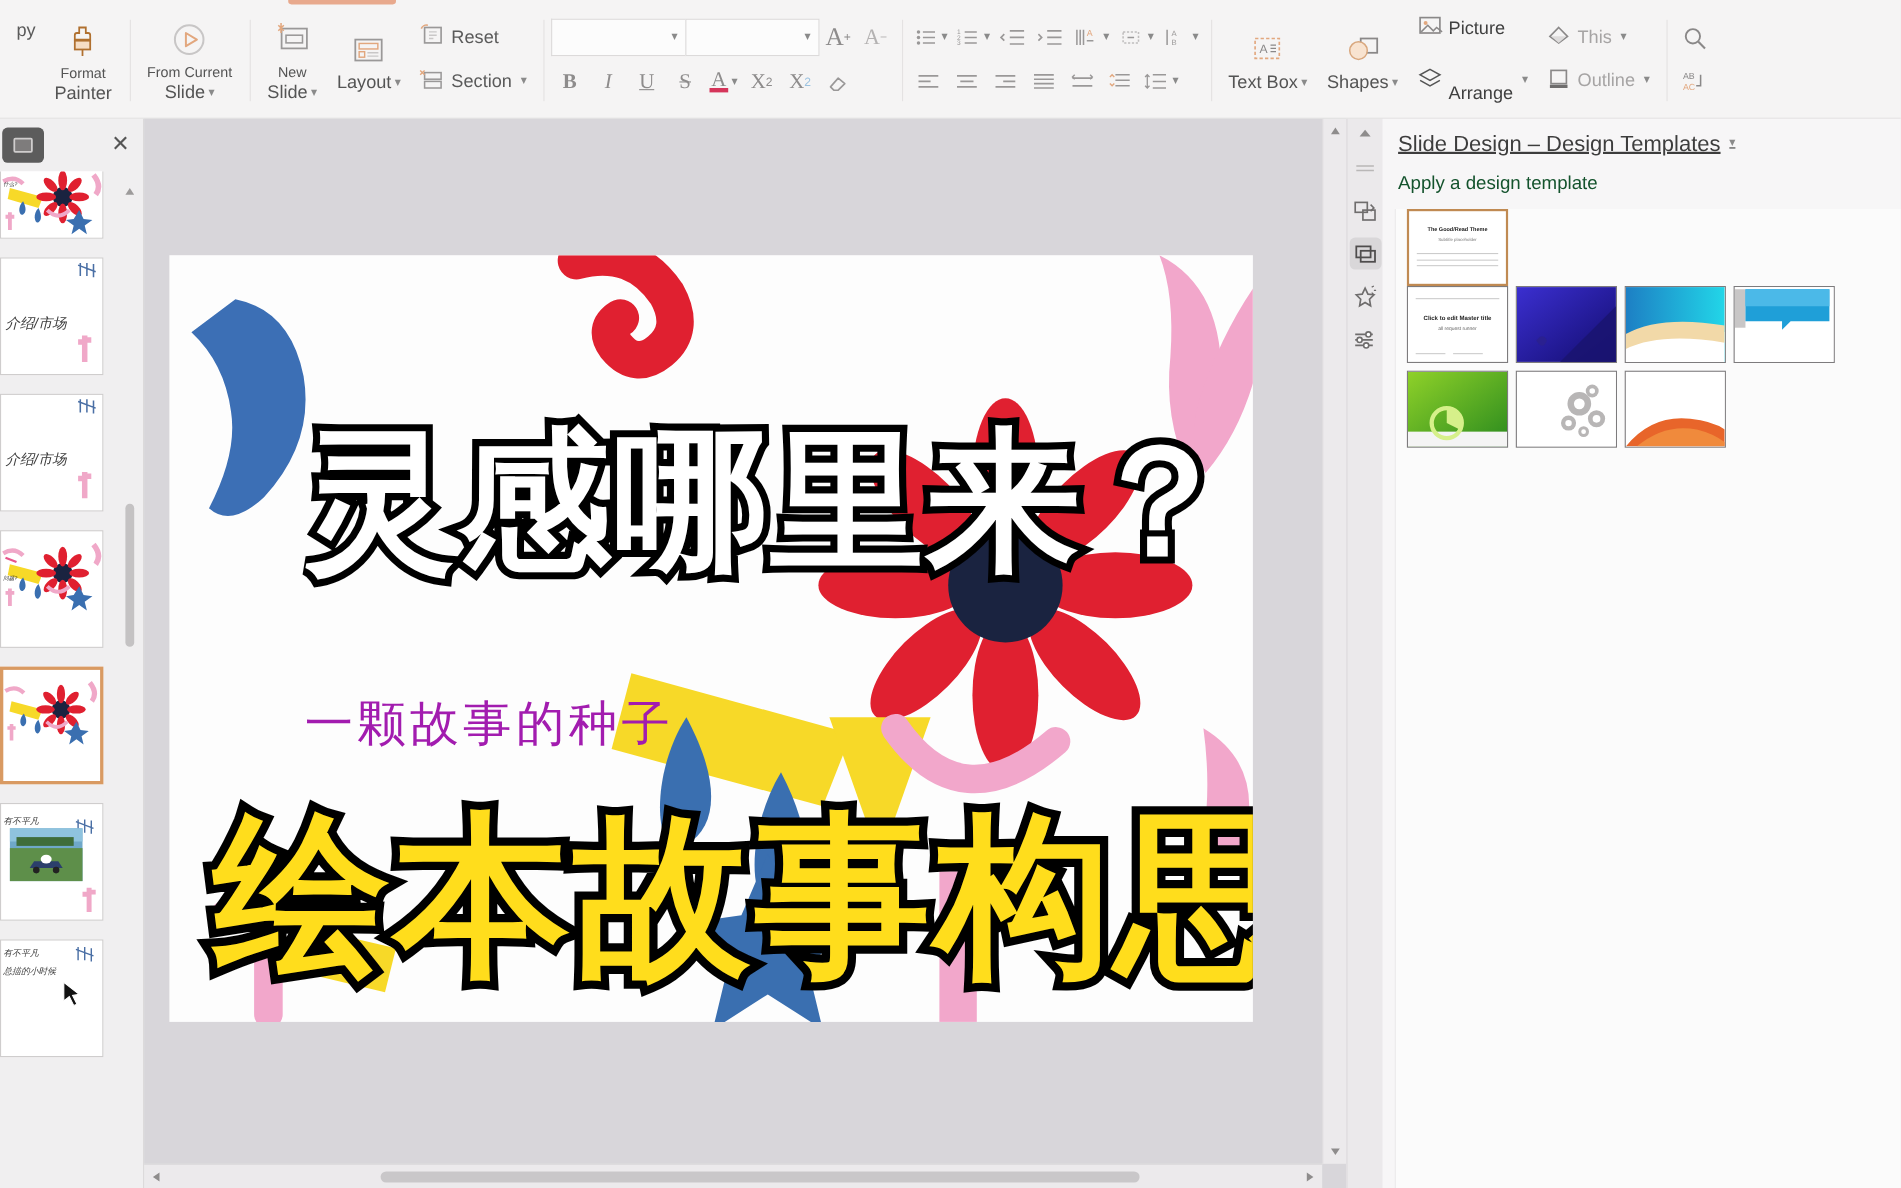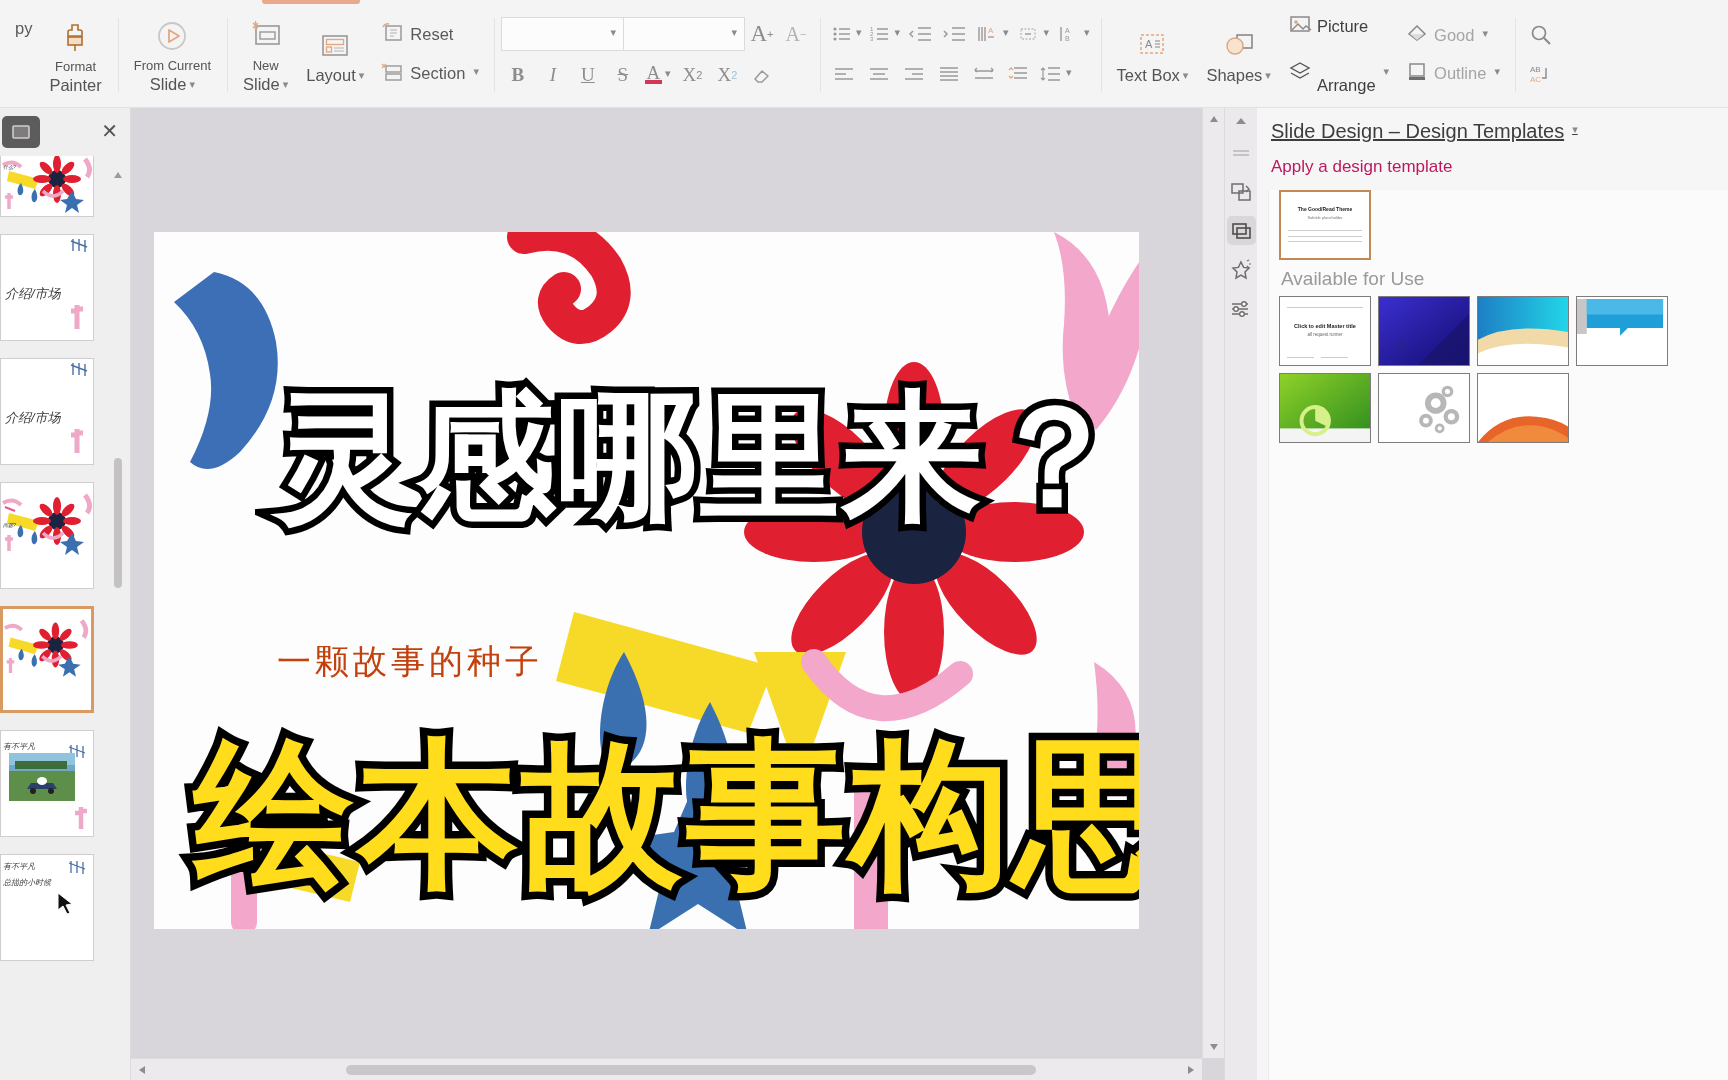--- a/index.html
+++ b/index.html
@@ -107,22 +107,22 @@
   .slide-title {
     position:absolute; left:120px; top:155px;
     font-size:140px; line-height:140px; font-weight:bold;
     color:#ffffff; white-space:nowrap; letter-spacing:2px;
     -webkit-text-stroke:13px #000;
     paint-order: stroke fill;
     font-family:"DejaVu Sans", sans-serif;
   }
   .slide-sub {
     position:absolute; left:123px; top:405px;
-    font-size:34px; line-height:50px; color:#c2410c; white-space:nowrap;
-    font-family:Liberation Serif, serif; letter-spacing:4px;
+    font-size:44px; line-height:50px; color:#a21caf; white-space:nowrap;
+    font-family:Liberation Mono, monospace; letter-spacing:4px;
   }
   .slide-banner {
     position:absolute; left:40px; top:500px;
     font-size:160px; line-height:165px; font-weight:bold;
     color:#ffdd1c; white-space:nowrap; letter-spacing:4px;
     -webkit-text-stroke:15px #000;
     paint-order: stroke fill;
     font-family:"DejaVu Sans", sans-serif;
   }
 
@@ -157,21 +157,21 @@
 
   
   .designpanel {
     position:absolute; right:0; top:108px; width:471px; bottom:0;
     background:#f7f6f7;
   }
   .dp-title {
     display:flex; align-items:center; padding:12px 14px 0 14px;
     font-size:20px; color:#3d3d3d; white-space:nowrap; font-weight:500;text-decoration:underline;
   }
-  .dp-sub { padding:14px 14px 0 14px; font-size:17px; color:#be185d; }
+  .dp-sub { padding:14px 14px 0 14px; font-size:17px; color:#14532d; }
   .dp-body {
     position:absolute; left:11px; right:0px; top:82px; bottom:0;
     background:#fbfbfb; border-left:1px solid #eceaec;
     overflow:hidden;
   }
   .dp-section { font-size:19px; color:#9b999b; padding:8px 0 6px 12px; }
   .tpl-grid { display:flex; flex-wrap:wrap; gap:7px; padding:0 10px; }
   .tpl {
     width:92px; height:70px; border:1px solid #7d7b7d; position:relative; overflow:hidden;
     background:#fff; cursor:default;
@@ -478,21 +478,21 @@
         </div>
       </div>
       <div class="stackcol">
         <div class="small-btn">
           <span>
             <svg width="24" height="21" viewBox="0 0 24 21">
               <path d="M12 3l8 8-8 6-8-6z" fill="none" stroke="#8a8888" stroke-width="1.5"></path>
               <path d="M5 11h14l-7 6z" fill="#dedcdc"></path>
             </svg>
           </span>
-          <span style="color:#a6a4a4;">Good</span>
+          <span style="color:#a6a4a4;">This</span>
           <span class="caret">▾</span>
         </div>
         <div class="small-btn">
           <span>
             <svg width="24" height="21" viewBox="0 0 24 21">
               <rect x="5" y="3" width="14" height="12" fill="none" stroke="#8a8888" stroke-width="1.5"></rect>
               <rect x="4" y="16" width="16" height="3" fill="#6f6d6d"></rect>
             </svg>
           </span>
           <span style="color:#a6a4a4;">Outline</span>
@@ -803,21 +803,20 @@
       <div class="tpl-grid">
         <div class="tpl used">
           <div class="txt" style="top:26%;font-size:5px;font-weight:bold;">The Good/Read Theme</div>
           <div class="txt" style="top:40%;font-size:4px;color:#777;">Subtitle placeholder</div>
           <div class="ln" style="top:58%;"></div>
             <div class="ln" style="top:66%;"></div>
             <div class="ln" style="top:74%;"></div>
         </div>
       </div>
 
-      <div class="dp-section">Available for Use</div>
       <div class="tpl-grid">
 
         <div class="tpl">
           <div class="txt" style="font-weight:bold;font-size:5.5px;">Click to edit Master title</div>
           <div class="txt" style="top:56%;font-size:4.5px;color:#666;">all request runner</div>
           <div class="ln" style="top:14%;"></div>
           <div class="ln" style="top:88%;width:30%;"></div>
           <div class="ln" style="top:88%;left:45%;width:30%;"></div>
         </div>
 

